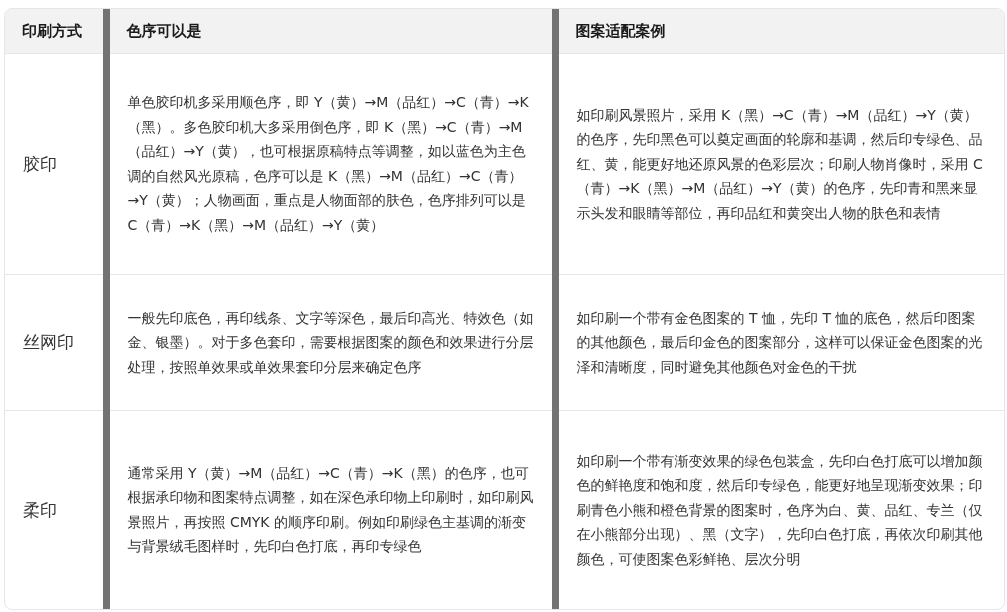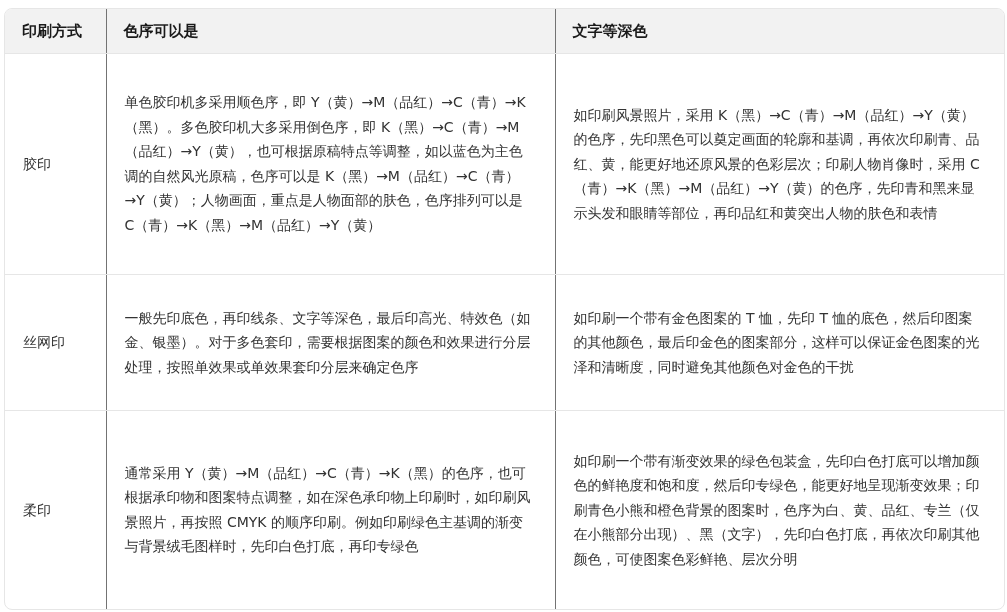--- a/index.html
+++ b/index.html
@@ -25,21 +25,21 @@
       overflow: hidden;
       background: #ffffff;
     }
     table {
       border-collapse: collapse;
       width: 100%;
       height: 100%;
       table-layout: fixed;
     }
     th, td {
-      border-right: 1px solid #737373;
+      border-right: 7px solid #737373;
       border-bottom: 1px solid #e6e6e6;
       vertical-align: middle;
       text-align: left;
     }
     th:last-child, td:last-child { border-right: none; }
     tr:last-child td { border-bottom: none; }
     th {
       background: #f2f2f2;
       height: 44px;
       font-weight: bold;
@@ -47,21 +47,21 @@
       color: #1a1a1a;
       padding: 0 0 0 17px;
     }
     td {
       font-size: 14px;
       line-height: 24.5px;
       padding: 0 18px 0 18px;
     }
     td.method {
       padding-left: 18px;
-      font-size: 14px;
+      font-size: 17px;
     }
     col.c1 { width: 101px; }
     col.c2 { width: 449px; }
     col.c3 { width: auto; }
     tr.r1 { height: 220px; }
     tr.r2 { height: 136px; }
     tr.r3 { height: 198px; }
     td .cell-text {
       display: block;
     }
@@ -73,31 +73,31 @@
   <table>
     <colgroup>
       <col class="c1">
         <col class="c2">
         <col class="c3">
     </colgroup>
     <thead>
       <tr>
         <th>印刷方式</th>
         <th>色序可以是</th>
-        <th>文字等深色</th>
+        <th>图案适配案例</th>
       </tr>
     </thead>
     <tbody>
       <tr class="r1">
         <td class="method">胶印</td>
         <td>
             <span class="cell-text">单色胶印机多采用顺色序，即 Y（黄）→M（品红）→C（青）→K（黑）。多色胶印机大多采用倒色序，即 K（黑）→C（青）→M（品红）→Y（黄），也可根据原稿特点等调整，如以蓝色为主色调的自然风光原稿，色序可以是 K（黑）→M（品红）→C（青）→Y（黄）；人物画面，重点是人物面部的肤色，色序排列可以是 C（青）→K（黑）→M（品红）→Y（黄）</span>
           </td>
         <td>
-            <span class="cell-text">如印刷风景照片，采用 K（黑）→C（青）→M（品红）→Y（黄）的色序，先印黑色可以奠定画面的轮廓和基调，再依次印刷青、品红、黄，能更好地还原风景的色彩层次；印刷人物肖像时，采用 C（青）→K（黑）→M（品红）→Y（黄）的色序，先印青和黑来显示头发和眼睛等部位，再印品红和黄突出人物的肤色和表情</span>
+            <span class="cell-text">如印刷风景照片，采用 K（黑）→C（青）→M（品红）→Y（黄）的色序，先印黑色可以奠定画面的轮廓和基调，然后印专绿色、品红、黄，能更好地还原风景的色彩层次；印刷人物肖像时，采用 C（青）→K（黑）→M（品红）→Y（黄）的色序，先印青和黑来显示头发和眼睛等部位，再印品红和黄突出人物的肤色和表情</span>
           </td>
       </tr>
       <tr class="r2">
         <td class="method">丝网印</td>
         <td>
             <span class="cell-text">一般先印底色，再印线条、文字等深色，最后印高光、特效色（如金、银墨）。对于多色套印，需要根据图案的颜色和效果进行分层处理，按照单效果或单效果套印分层来确定色序</span>
           </td>
         <td>
             <span class="cell-text">如印刷一个带有金色图案的 T 恤，先印 T 恤的底色，然后印图案的其他颜色，最后印金色的图案部分，这样可以保证金色图案的光泽和清晰度，同时避免其他颜色对金色的干扰</span>
           </td>

